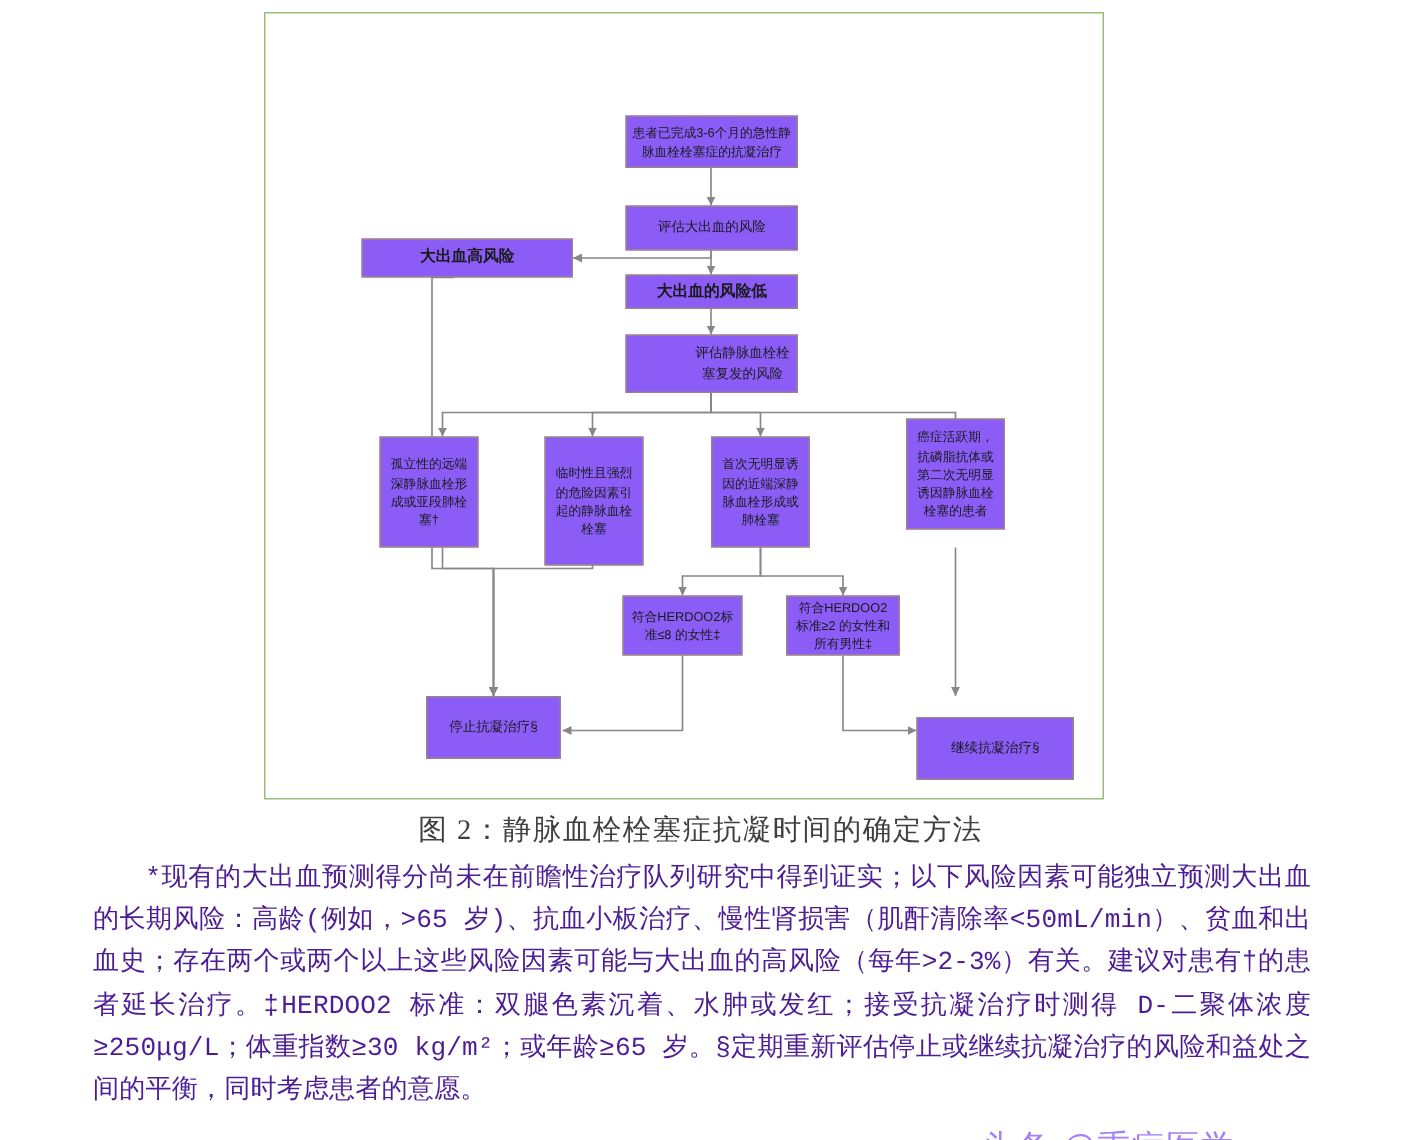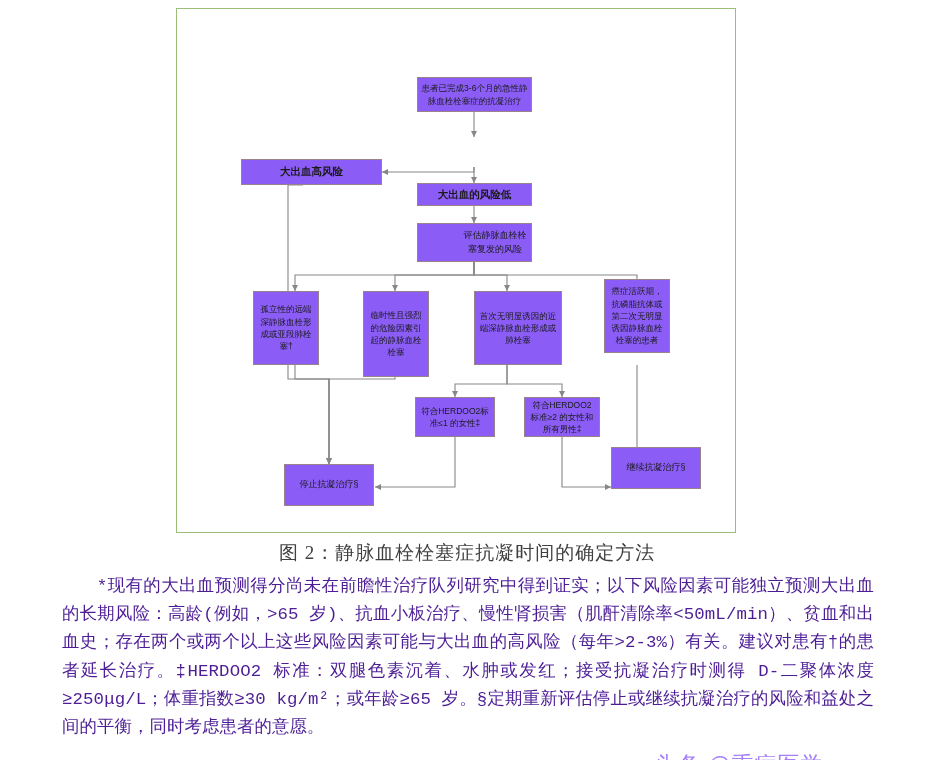--- a/index.html
+++ b/index.html
@@ -139,42 +139,43 @@
       <path d="M 278,428 L 278,478 L 198,478"></path>
 
       <path d="M 385,428 L 385,478 L 434,478"></path>
 
       <path d="M 460,356 L 460,455"></path>
     </g>
   </svg>
 
   <div class="node n-small n-tall" style="left:240px; top:68px; width:115px; height:35px;">患者已完成3-6个月的急性静脉血栓栓塞症的抗凝治疗</div>
 
+  <div class="node n-mid" style="left:240px; top:128px; width:115px; height:30px;">评估大出血的风险</div>
 
   <div class="node n-big" style="left:64px; top:150px; width:141px; height:26px;">大出血高风险</div>
 
   <div class="node n-big" style="left:240px; top:174px; width:115px; height:23px;">大出血的风险低</div>
 
   <div class="node n-mid n-tall" style="left:240px; top:214px; width:115px; height:39px;padding-left:44px;">评估静脉血栓栓塞复发的风险</div>
 
   <div class="node n-small n-tall" style="left:76px; top:282px; width:66px; height:74px;">孤立性的远端深静脉血栓形成或亚段肺栓塞†</div>
 
   <div class="node n-small n-tall" style="left:186px; top:282px; width:66px; height:86px;">临时性且强烈的危险因素引起的静脉血栓栓塞</div>
 
-  <div class="node n-small n-tall" style="left:297px; top:282px; width:88px; height:74px;">首次无明显诱因的近端深静脉血栓形成或肺栓塞</div>
+  <div class="node n-small n-tall" style="left:297px; top:282px; width:66px; height:74px;">首次无明显诱因的近端深静脉血栓形成或肺栓塞</div>
 
   <div class="node n-small n-tall" style="left:427px; top:270px; width:66px; height:74px;">癌症活跃期，抗磷脂抗体或第二次无明显诱因静脉血栓栓塞的患者</div>
 
-  <div class="node n-small n-tall" style="left:238px; top:388px; width:80px; height:40px;">符合HERDOO2标准≤1 的女性‡</div>
+  <div class="node n-small n-tall" style="left:238px; top:388px; width:80px; height:40px;">符合HERDOO2标准≤8 的女性‡</div>
 
   <div class="node n-small n-tall" style="left:347px; top:388px; width:76px; height:40px;">符合HERDOO2 标准≥2 的女性和所有男性‡</div>
 
   <div class="node n-mid" style="left:107px; top:455px; width:90px; height:42px;">停止抗凝治疗§</div>
 
-  <div class="node n-mid" style="left:434px; top:438px; width:90px; height:42px;">继续抗凝治疗§</div>
+  <div class="node n-mid" style="left:434px; top:469px; width:105px; height:42px;">继续抗凝治疗§</div>
 
 </div>
 
 <div id="figure-caption">图 2：静脉血栓栓塞症抗凝时间的确定方法</div>
 
 <div id="body-text">*现有的大出血预测得分尚未在前瞻性治疗队列研究中得到证实；以下风险因素可能独立预测大出血的长期风险：高龄(例如，&gt;65 岁)、抗血小板治疗、慢性肾损害（肌酐清除率&lt;50mL/min）、贫血和出血史；存在两个或两个以上这些风险因素可能与大出血的高风险（每年&gt;2-3%）有关。建议对患有†的患者延长治疗。‡HERDOO2 标准：双腿色素沉着、水肿或发红；接受抗凝治疗时测得 D-二聚体浓度≥250μg/L；体重指数≥30 kg/m²；或年龄≥65 岁。§定期重新评估停止或继续抗凝治疗的风险和益处之间的平衡，同时考虑患者的意愿。</div>
 
 <div id="watermark">头条 @重症医学</div>
 
 </body></html>

